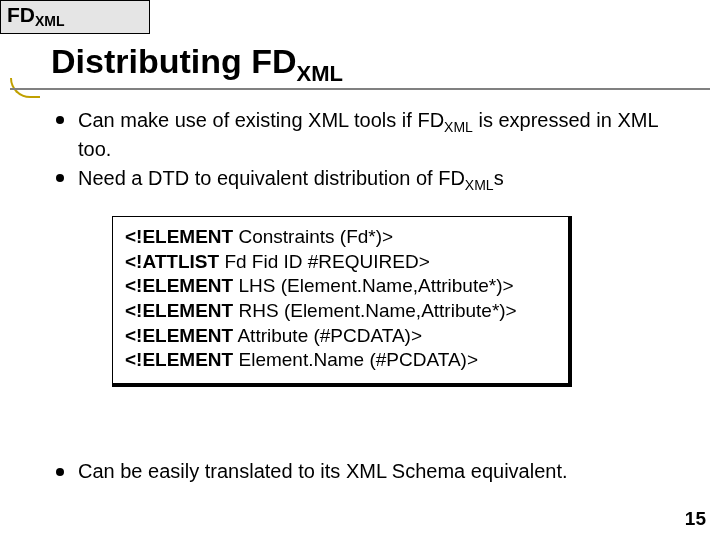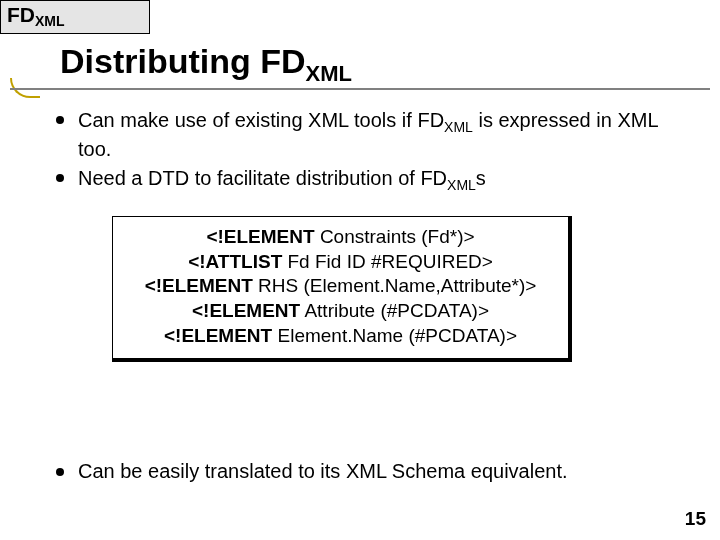--- a/index.html
+++ b/index.html
@@ -7,21 +7,21 @@
   .slide { position: relative; width: 720px; height: 540px; }
   .header-tab {
     position: absolute; top: 0; left: 0;
     background: #e5e5e5;
     border: 1px solid #000;
     padding: 2px 10px 4px 6px;
     min-width: 150px;
   }
   .header-tab .fd { font-weight: bold; font-size: 21px; }
   .header-tab .sub { font-weight: bold; font-size: 14px; vertical-align: sub; }
-  .title-wrap { position: absolute; left: 60px; top: 42px; }
+  .title-wrap { position: absolute; left: 51px; top: 42px; }
   .title { font-weight: bold; font-size: 34px; }
   .title .sub2 { font-size: 22px; vertical-align: sub; font-weight: bold; }
   .title-rule {
     position: absolute; left: 10px; top: 88px; width: 700px; height: 0;
     border-bottom: 2px solid #808080;
   }
   .title-swoosh {
     position: absolute; left: 10px; top: 78px; width: 30px; height: 20px;
     border: 2px solid #c0a000;
     border-top: none; border-right: none;
@@ -32,21 +32,21 @@
   .dot {
     position: absolute; left: -22px; top: 8px;
     width: 8px; height: 8px; background: #000; border-radius: 50%;
   }
   .xmlsub { font-size: 14px; vertical-align: sub; }
   .codebox {
     position: absolute; left: 112px; top: 216px;
     width: 460px;
     border: 1.5px solid #000; border-right-width: 4px; border-bottom-width: 4px;
     padding: 8px 12px 10px 12px;
-    font-size: 19px; line-height: 1.3; text-align: center;
+    font-size: 19px; line-height: 1.3;
   }
   .codebox .kw { font-weight: bold; }
   .bullets2 { position: absolute; left: 78px; top: 460px; right: 28px; font-size: 20px; }
   .bullets2 li { list-style: none; position: relative; }
   .pagenum { position: absolute; right: 14px; bottom: 10px; font-weight: bold; font-size: 19px; }
 </style>
 </head>
 <body>
 
 <div class="slide">
@@ -61,27 +61,28 @@
   <div class="title-swoosh"></div>
   <div class="title-rule"></div>
 
   <ul class="bullets">
     <li>
       <span class="dot"></span>
       <span>Can make use of existing XML tools if FD</span><span class="xmlsub">XML</span><span> is expressed in XML too.</span>
     </li>
     <li>
       <span class="dot"></span>
-      <span>Need a DTD to facilitate distribution of FD</span><span class="xmlsub">XML</span><span>s</span>
+      <span>Need a DTD to equivalent distribution of FD</span><span class="xmlsub">XML</span><span>s</span>
     </li>
   </ul>
 
   <div class="codebox">
     <div><span class="kw">&lt;!ELEMENT</span><span> Constraints (Fd*)&gt;</span></div>
     <div><span class="kw">&lt;!ATTLIST</span><span> Fd Fid ID #REQUIRED&gt;</span></div>
+    <div><span class="kw">&lt;!ELEMENT</span><span> LHS (Element.Name,Attribute*)&gt;</span></div>
     <div><span class="kw">&lt;!ELEMENT</span><span> RHS (Element.Name,Attribute*)&gt;</span></div>
     <div><span class="kw">&lt;!ELEMENT</span><span> Attribute (#PCDATA)&gt;</span></div>
     <div><span class="kw">&lt;!ELEMENT</span><span> Element.Name (#PCDATA)&gt;</span></div>
   </div>
 
   <ul class="bullets2">
     <li>
       <span class="dot"></span>
       <span>Can be easily translated to its XML Schema equivalent.</span>
     </li>

